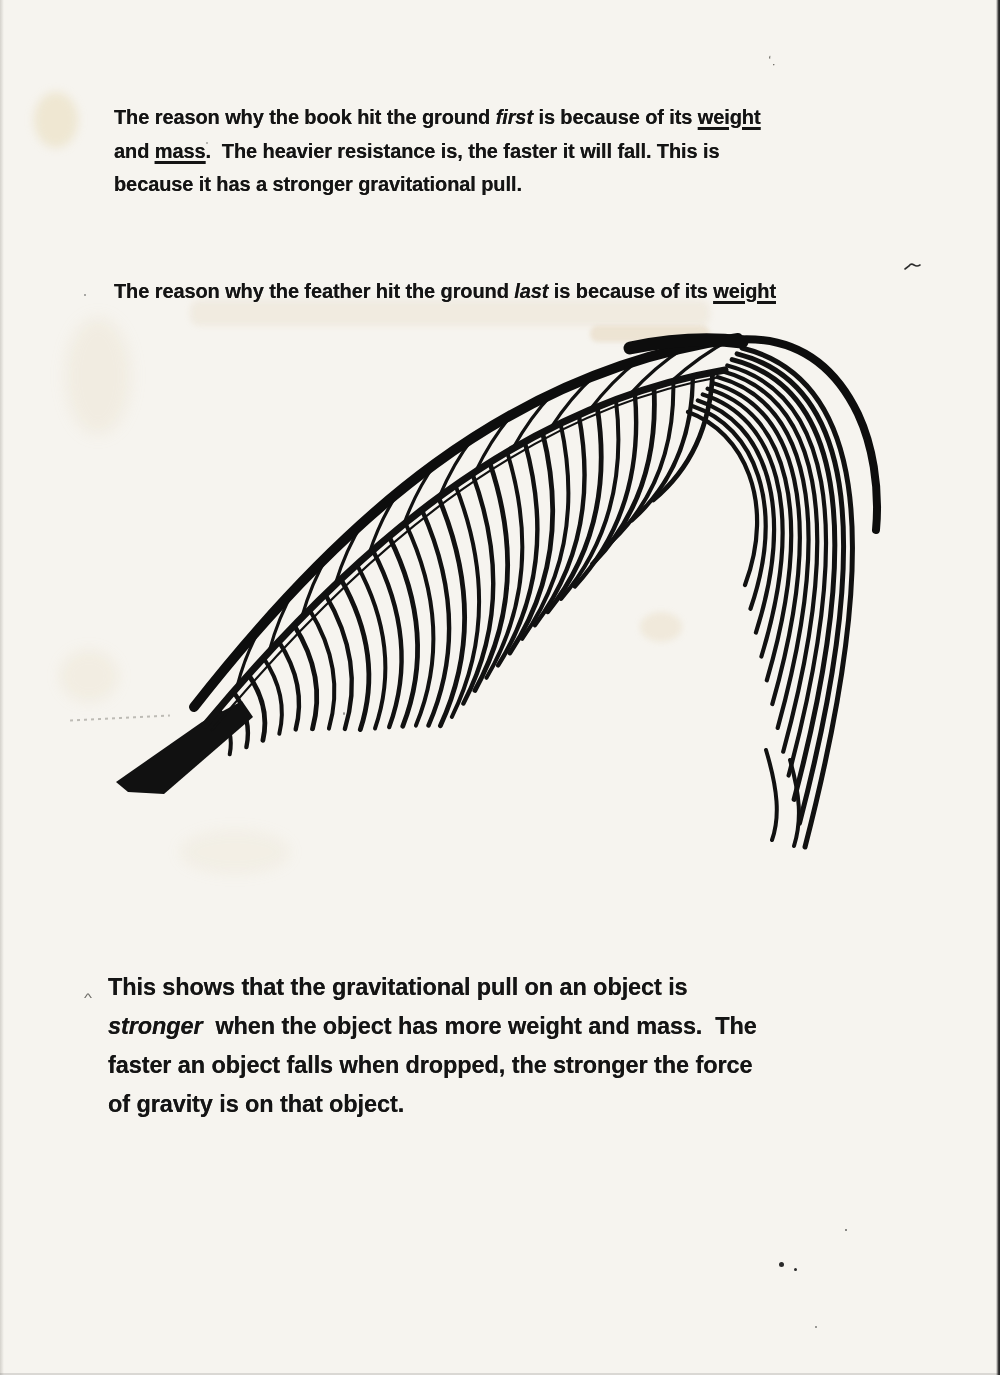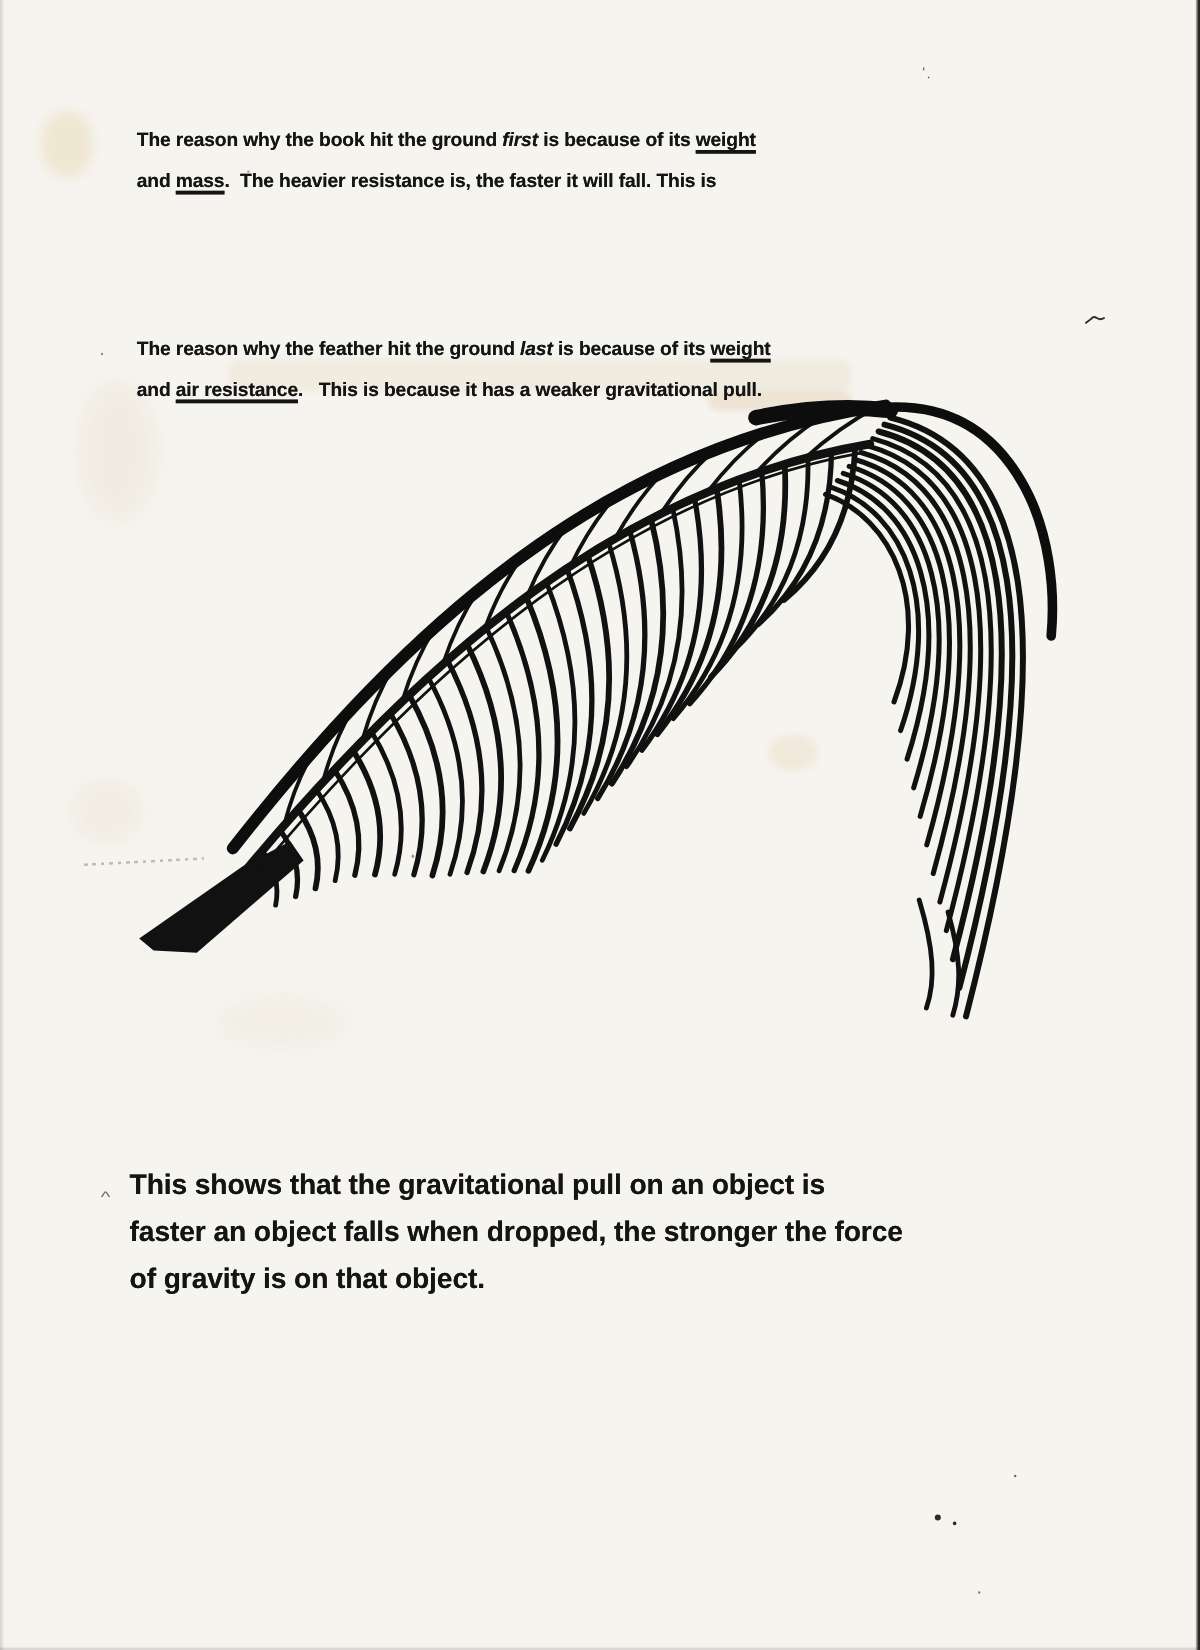--- a/index.html
+++ b/index.html
@@ -3,21 +3,21 @@
 <meta charset="utf-8">
 <style>
   html,body{margin:0;padding:0;background:#d9d6cf;}
   .page{
     position:relative;width:1000px;height:1375px;margin:0 auto;
     background:#f6f4ef;overflow:hidden;
     font-family:"Liberation Sans",sans-serif;color:#141414;
   }
   .para{position:absolute;font-weight:700;letter-spacing:-0.1px;
         text-shadow:0 0 .5px rgba(20,20,20,.8);}
-  .p12{font-size:16px;line-height:33.5px;}
+  .p12{font-size:20px;line-height:33.5px;}
   .p3{font-size:23.5px;line-height:39px;}
   .tline{white-space:pre;}
   .seg-italic{font-style:italic;}
   .seg-underline{text-decoration:underline;text-decoration-thickness:2.5px;text-underline-offset:3px;}
   .feather{position:absolute;left:90px;top:330px;width:820px;height:540px;overflow:visible;}
   .stain{position:absolute;border-radius:50%;pointer-events:none;}
   .speck{position:absolute;background:#2a2a2a;border-radius:50%;pointer-events:none;}
   .edge-right{position:absolute;right:0;top:0;width:4px;height:100%;
               background:linear-gradient(90deg,rgba(40,40,40,0),#262626 70%);}
   .edge-left{position:absolute;left:0;top:0;width:4px;height:100%;
@@ -41,25 +41,25 @@
   <div class="stain" style="left:66px;top:318px;width:64px;height:116px;background:rgba(210,190,140,.14);filter:blur(8px);"></div>
   <div class="stain" style="left:190px;top:300px;width:520px;height:26px;border-radius:10px;background:rgba(196,158,96,.10);filter:blur(3px);"></div>
   <div class="stain" style="left:590px;top:326px;width:120px;height:16px;border-radius:8px;background:rgba(196,150,80,.17);filter:blur(2px);"></div>
   <div class="stain" style="left:640px;top:612px;width:42px;height:30px;background:rgba(210,180,120,.16);filter:blur(3px);"></div>
   <div class="stain" style="left:60px;top:650px;width:58px;height:52px;background:rgba(215,195,140,.13);filter:blur(7px);"></div>
   <div class="stain" style="left:180px;top:830px;width:110px;height:44px;background:rgba(215,195,145,.10);filter:blur(7px);"></div>
 
   <div class="para p12" style="left:114px;top:101px;">
       <div class="tline"><span class="seg-regular">The reason why the book hit the ground </span><span class="seg-italic">first</span><span class="seg-regular"> is because of its </span><span class="seg-underline">weight</span></div>
       <div class="tline"><span class="seg-regular">and </span><span class="seg-underline">mass</span><span class="seg-regular">.  The heavier resistance is, the faster it will fall. This is</span></div>
+      <div class="tline"><span class="seg-regular">because it has a stronger gravitational pull.</span></div>
     </div>
 
   <div class="para p12" style="left:114px;top:275px;">
       <div class="tline"><span class="seg-regular">The reason why the feather hit the ground </span><span class="seg-italic">last</span><span class="seg-regular"> is because of its </span><span class="seg-underline">weight</span></div>
-      <div class="tline"><span class="seg-regular">and </span><span class="seg-underline">air resistance</span><span class="seg-regular">.   This is because it has a weaker gravitational pull.</span></div>
     </div>
 
   <svg class="feather" viewBox="0 0 820 540" xmlns="http://www.w3.org/2000/svg">
     <g id="feather-barbs">
         <path d="M128.5,378.9 Q144.5,400.8 139.7,424.3" fill="none" stroke="#111" stroke-width="4" stroke-linecap="round"></path>
         <path d="M143.4,361.6 Q162.6,388.5 156.4,417.1" fill="none" stroke="#111" stroke-width="4.4" stroke-linecap="round"></path>
         <path d="M158.4,344.6 Q180.6,376.6 172.9,410.3" fill="none" stroke="#111" stroke-width="4.8" stroke-linecap="round"></path>
         <path d="M173.5,327.8 Q198.7,365.0 189.3,403.8" fill="none" stroke="#111" stroke-width="4" stroke-linecap="round"></path>
         <path d="M188.7,311.4 Q217.2,354.8 205.7,399.4" fill="none" stroke="#111" stroke-width="4.4" stroke-linecap="round"></path>
         <path d="M204.1,295.3 Q236.7,346.7 222.5,398.8" fill="none" stroke="#111" stroke-width="4.8" stroke-linecap="round"></path>
@@ -125,20 +125,21 @@
     <path d="M115,395 C265,215 430,75 635,40" fill="none" stroke="#111" stroke-width="7" stroke-linecap="round"></path>
     <path d="M122,400 C270,222 433,82 630,47" fill="none" stroke="#111" stroke-width="2.2" stroke-linecap="round"></path>
 
     <path d="M104,377 C252,188 418,40 648,8" fill="none" stroke="#0d0d0d" stroke-width="10" stroke-linecap="round"></path>
     <path d="M640,10 C700,4 742,30 768,84 C782,114 790,156 786,200" fill="none" stroke="#0d0d0d" stroke-width="8" stroke-linecap="round"></path>
     <path d="M540,18 C580,10 620,8 652,12" fill="none" stroke="#0d0d0d" stroke-width="13" stroke-linecap="round"></path>
   </svg>
 
   <div class="para p3" style="left:108px;top:968px;">
       <div class="tline"><span class="seg-regular">This shows that the gravitational pull on an object is</span></div>
+      <div class="tline"><span class="seg-italic">stronger</span><span class="seg-regular">  when the object has more weight and mass.  The</span></div>
       <div class="tline"><span class="seg-regular">faster an object falls when dropped, the stronger the force</span></div>
       <div class="tline"><span class="seg-regular">of gravity is on that object.</span></div>
     </div>
 
   <span class="margin-caret">^</span>
   <span class="corner-mark">ʻ.</span>
   <svg class="squiggle" width="20" height="12">
     <path d="M2,9 L6,6 Q8,3 11,5 Q14,7 17,5" stroke="#2d2d2d" stroke-width="1.6" fill="none" stroke-linecap="round"></path>
   </svg>
   <div class="scratch"></div>

